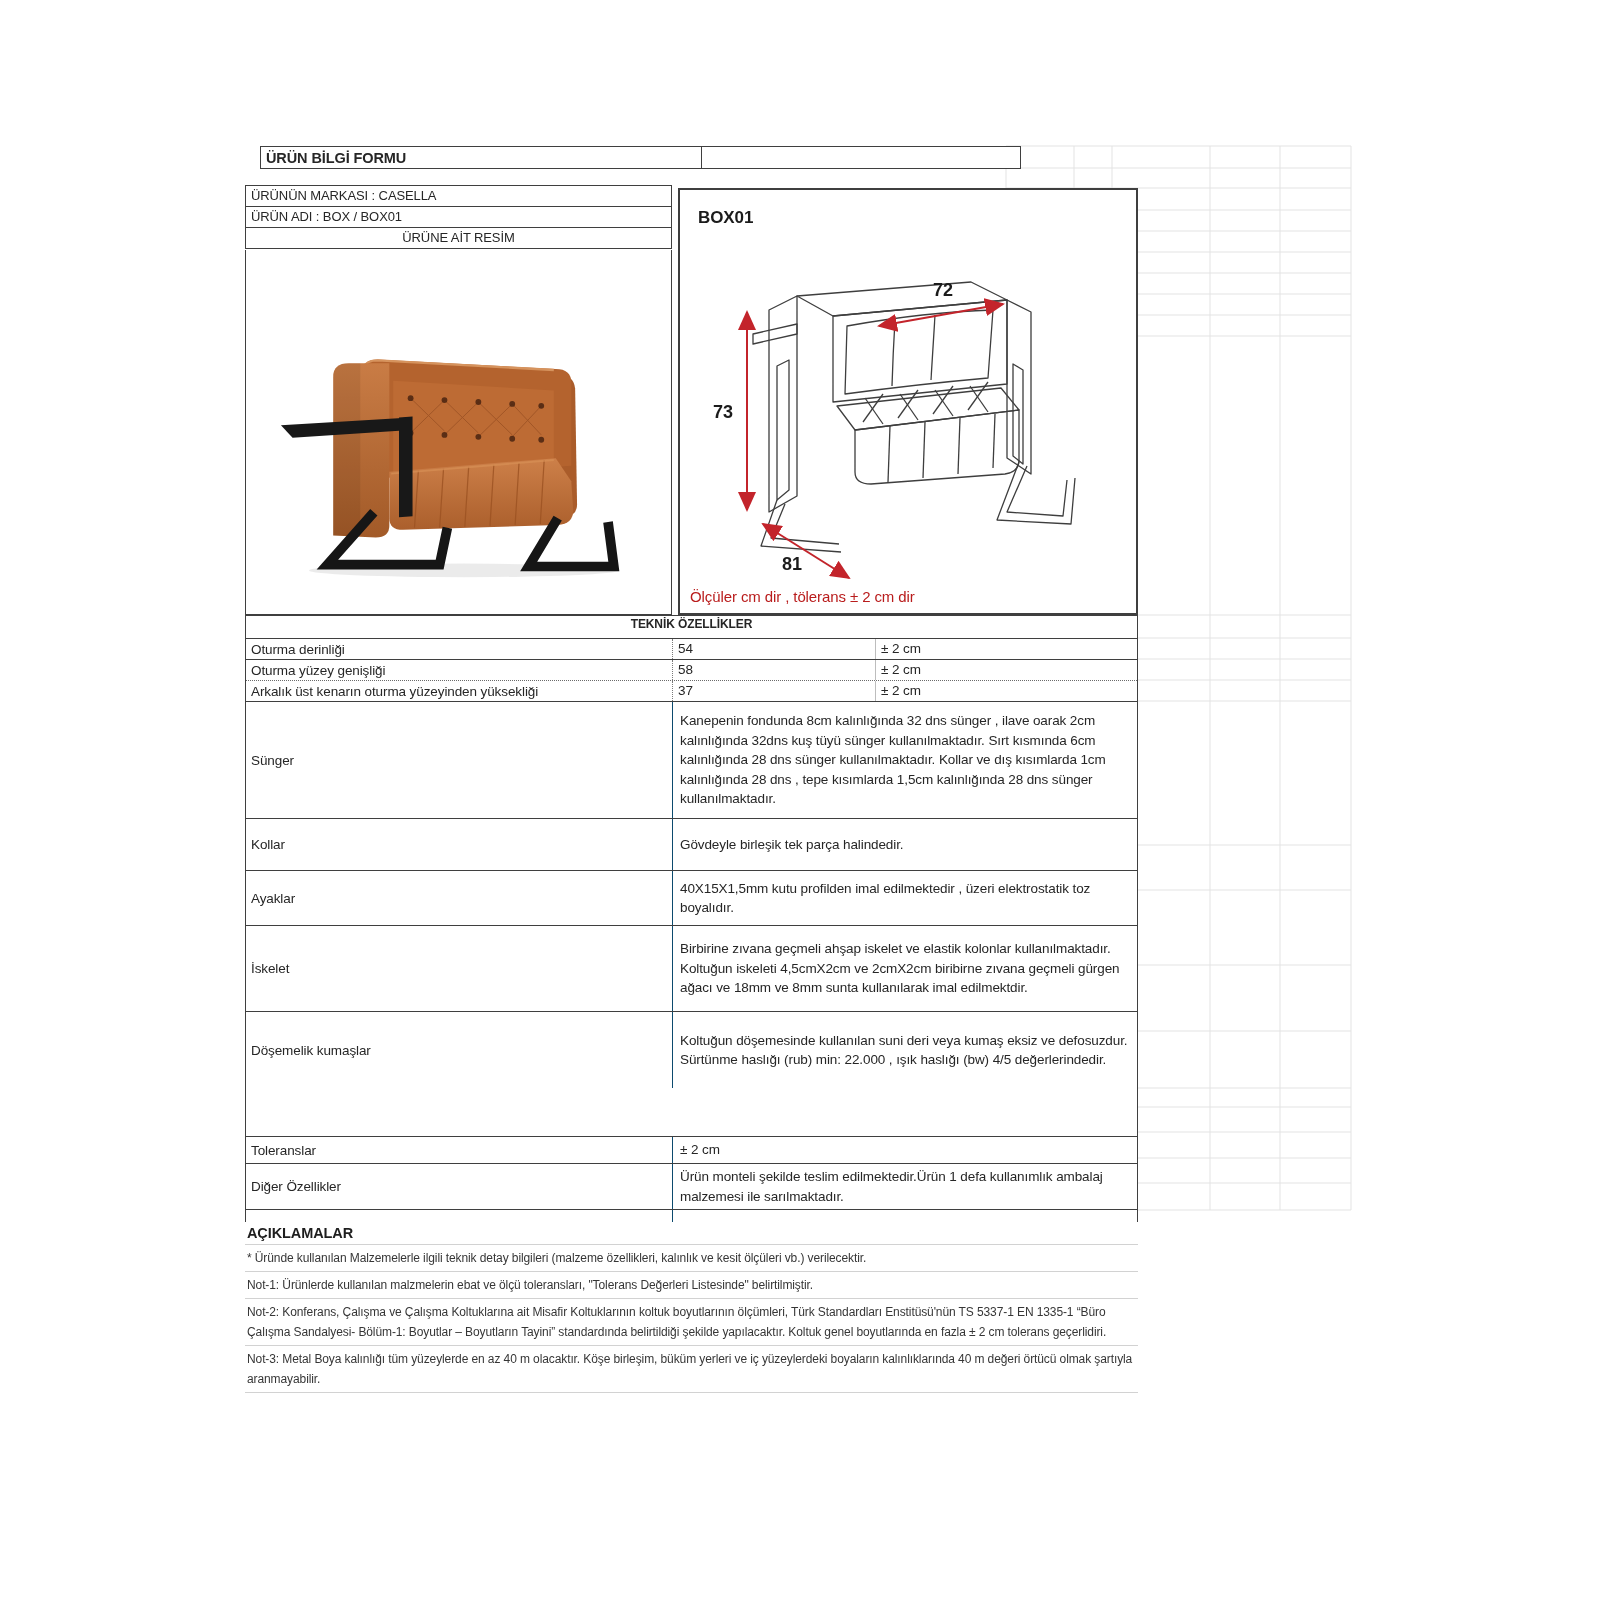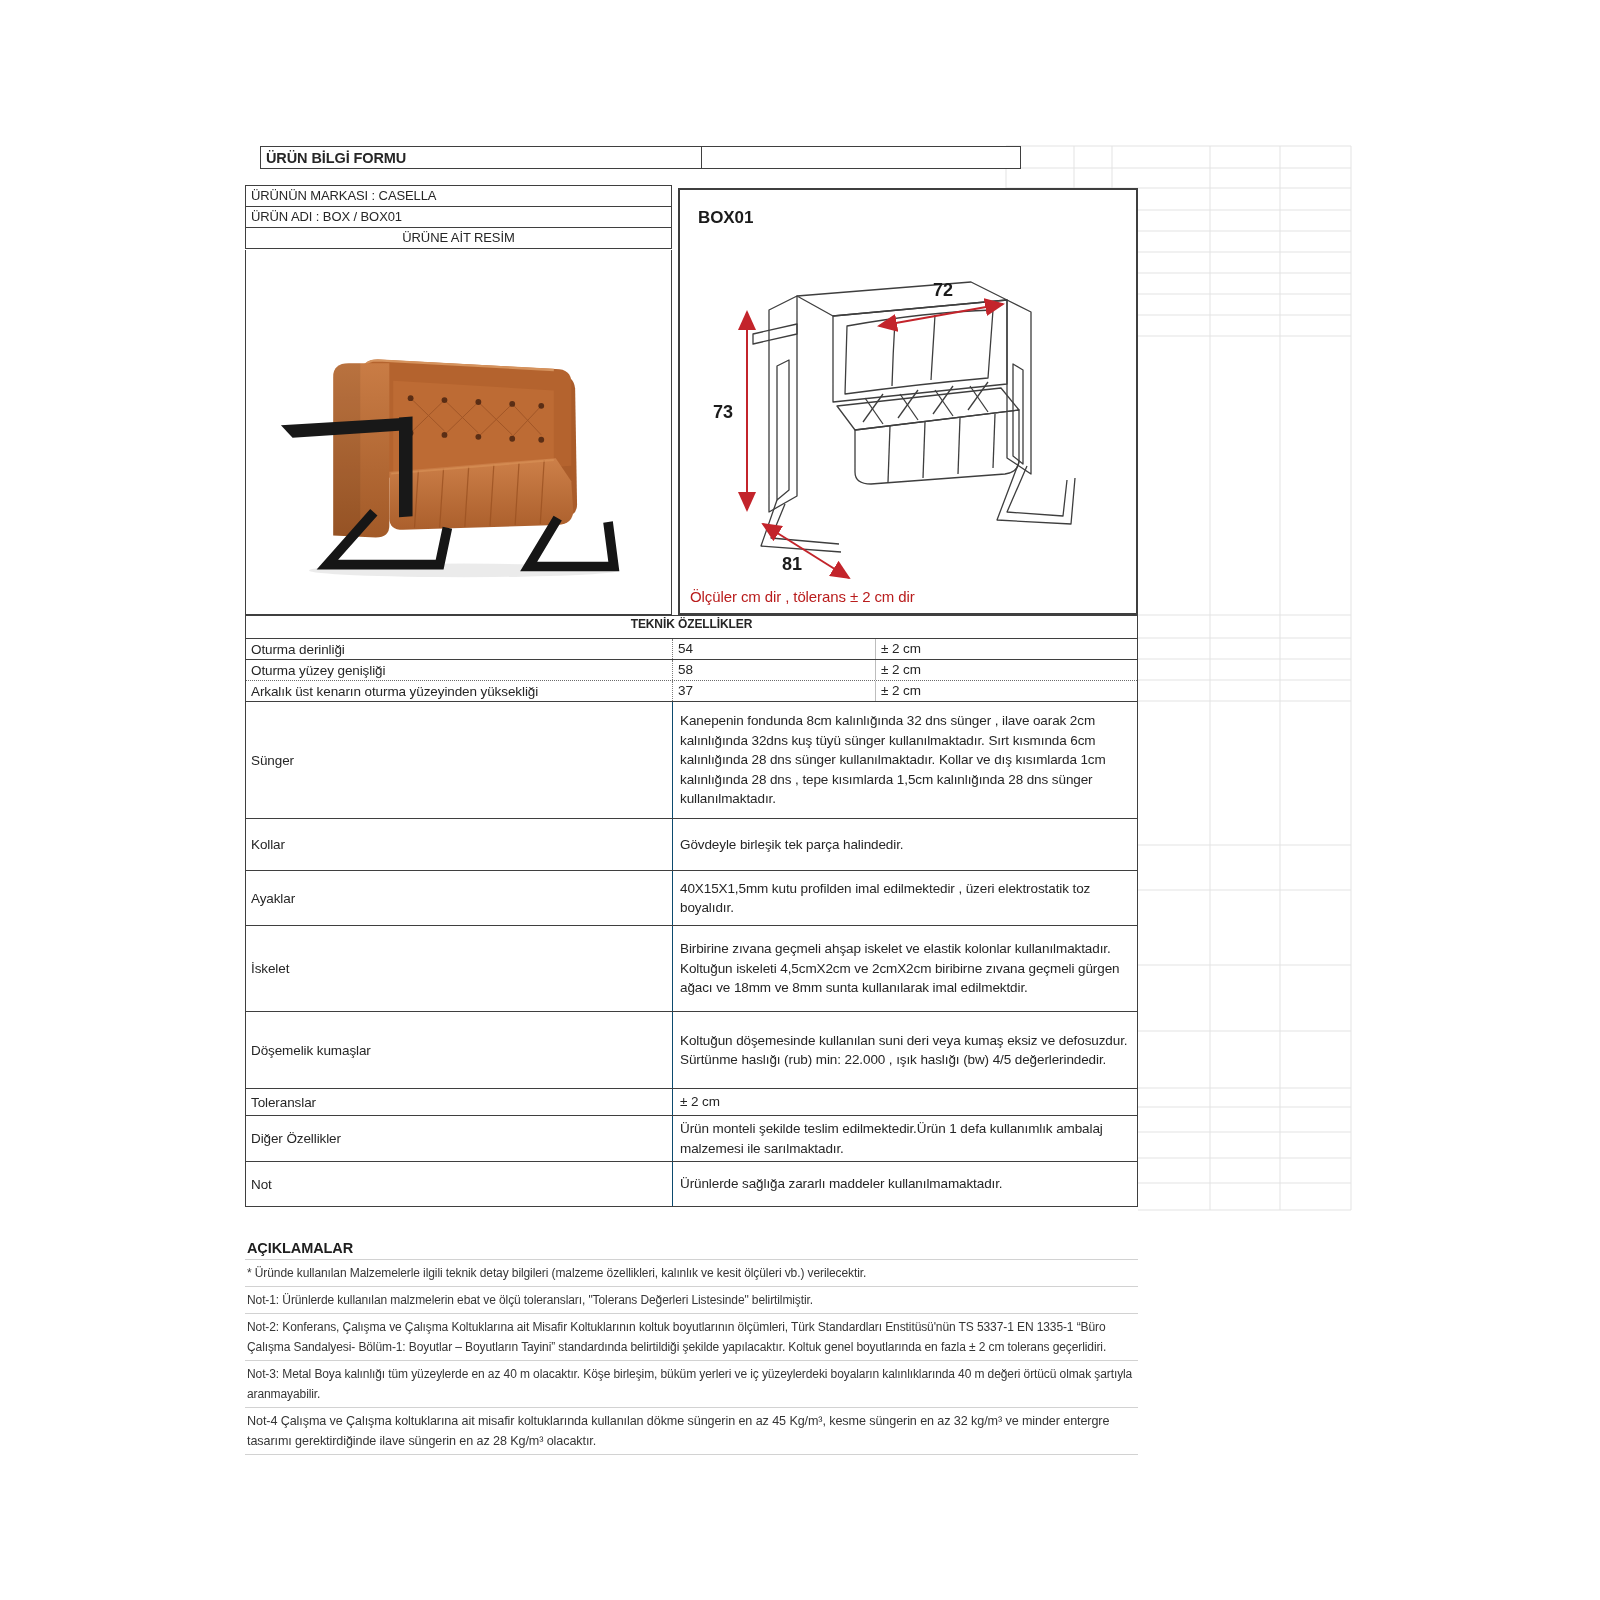--- a/index.html
+++ b/index.html
@@ -32,24 +32,24 @@
   .sprow{display:flex;border-top:1px solid #3f3f3f;box-sizing:border-box;}
   .sprow.head{border-top:none;height:22px;display:block;text-align:center;font-weight:bold;font-size:12px;padding-top:1px;}
   .sprow.dott{border-top-style:dotted;border-top-color:#6a6a6a;}
   .c-label{width:427px;min-width:427px;border-right:1px solid #0c4a6e;padding:2px 5px;box-sizing:border-box;
            display:flex;align-items:center;}
   .c-label.dotr{border-right-style:dotted;border-right-color:#7a7a7a;}
   .c-val{width:203px;min-width:203px;border-right:1px solid #bdbdbd;padding:2px 5px;box-sizing:border-box;}
   .c-tol{flex:1;padding:2px 5px;box-sizing:border-box;}
   .c-merged{flex:1;padding:3px 7px;box-sizing:border-box;display:flex;align-items:center;line-height:19.5px;}
   .h21{height:21px;}.h117{height:117px;}.h52{height:52px;}.h55{height:55px;}
-  .h86{height:86px;}.h77{height:77px;}.h27{height:27px;}.h46{height:46px;}.h45{height:45px;}
+  .h86{height:86px;}.h77{height:77px;}.h27{height:27px;margin-top:48px;}.h46{height:46px;}.h45{height:45px;}
   
   .notes{left:245px;top:1222px;width:893px;background:#fff;color:#333;}
-  .ack-title{font-weight:bold;font-size:14.5px;color:#1e1e1e;padding:3px 2px;border-bottom:1px solid #d2d2d2;margin-top:15px;}
+  .ack-title{font-weight:bold;font-size:14.5px;color:#1e1e1e;padding:3px 2px;border-bottom:1px solid #d2d2d2;}
   .note{border-bottom:1px solid #d2d2d2;padding:3px 2px;font-size:12px;line-height:20px;color:#363636;}
   .note.small{font-size:12.6px;}
 </style>
 </head>
 <body>
 
 <div class="page">
 
   <svg class="gridlayer" width="1600" height="1600" viewBox="0 0 1600 1600">
     <g stroke="#e3e3e3" stroke-width="1">
@@ -277,16 +277,15 @@
       <div class="c-merged">Ürünlerde sağlığa zararlı maddeler kullanılmamaktadır.</div>
     </div>
   </div>
 
   <div class="abs notes">
     <div class="ack-title">AÇIKLAMALAR</div>
     <div class="note">* Üründe kullanılan Malzemelerle ilgili teknik detay bilgileri (malzeme özellikleri, kalınlık ve kesit ölçüleri vb.)  verilecektir.</div>
     <div class="note">Not-1: Ürünlerde kullanılan malzmelerin ebat ve ölçü toleransları, "Tolerans Değerleri Listesinde" belirtilmiştir.</div>
     <div class="note">Not-2: Konferans, Çalışma ve Çalışma Koltuklarına ait  Misafir Koltuklarının koltuk boyutlarının ölçümleri, Türk Standardları Enstitüsü'nün TS 5337-1 EN 1335-1 “Büro Çalışma Sandalyesi- Bölüm-1: Boyutlar – Boyutların Tayini” standardında belirtildiği şekilde yapılacaktır. Koltuk genel boyutlarında en fazla ± 2 cm tolerans geçerlidiri.</div>
     <div class="note">Not-3: Metal Boya kalınlığı tüm yüzeylerde en az 40 m  olacaktır. Köşe birleşim, büküm yerleri ve iç yüzeylerdeki boyaların kalınlıklarında 40 m değeri örtücü olmak şartıyla aranmayabilir.</div>
-    <div class="note small">Not-4 Çalışma ve Çalışma koltuklarına ait misafir koltuklarında kullanılan dökme süngerin en az 45 Kg/m³, kesme süngerin en az 32 kg/m³ ve minder entergre tasarımı gerektirdiğinde ilave süngerin en az 28 Kg/m³ olacaktır.</div>
   </div>
 
 </div>
 
 </body></html>

